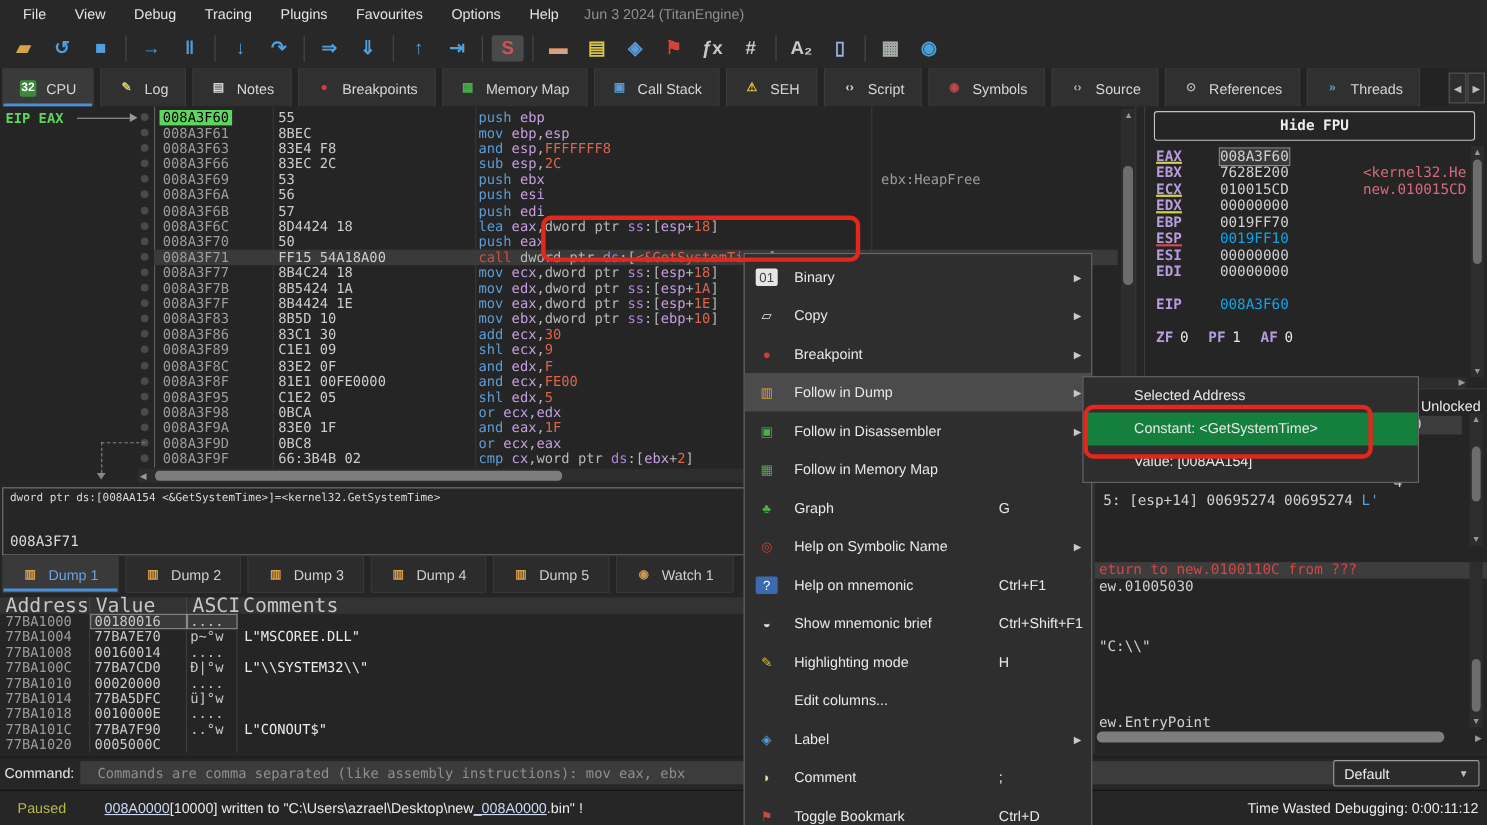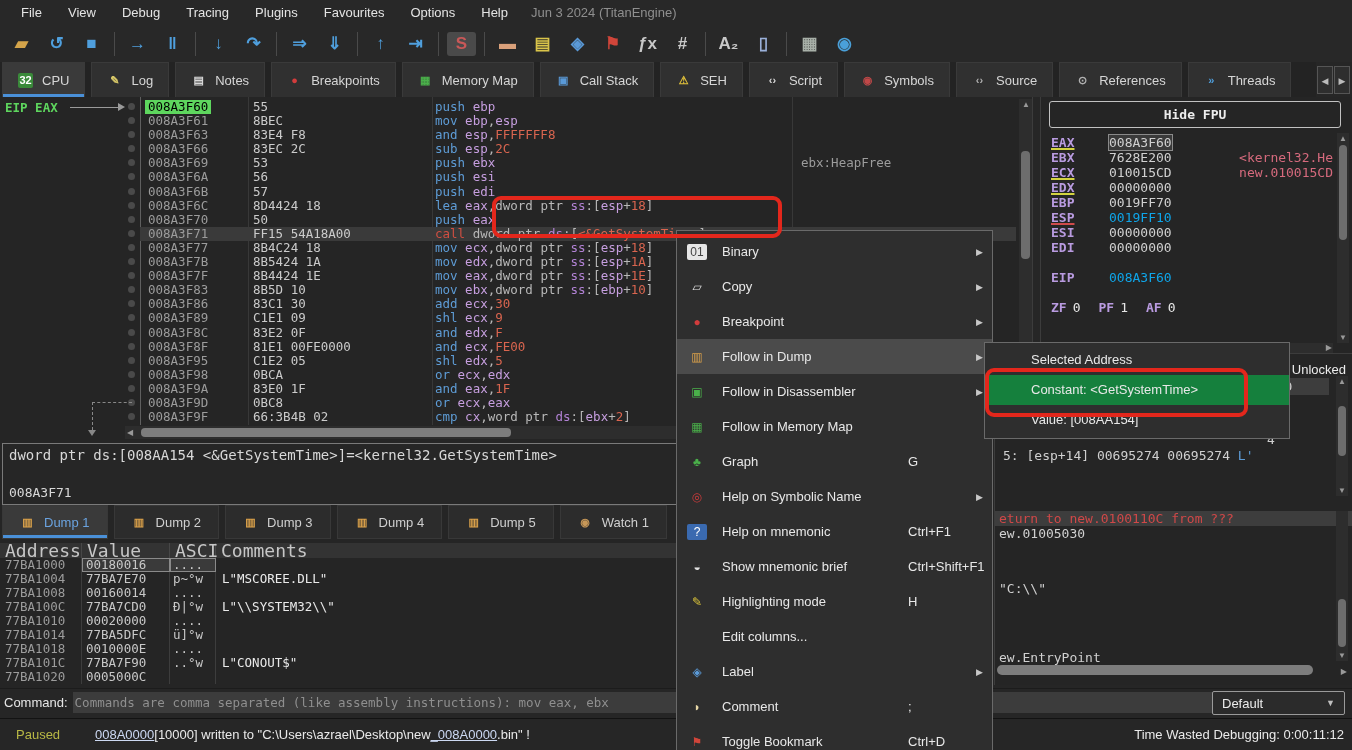--- a/index.html
+++ b/index.html
@@ -94,21 +94,21 @@
              font-size:13px;color:#d0d0d0;line-height:17px;padding-left:4px;box-sizing:border-box;}
   .args-partial{position:absolute;left:272px;top:78px;font-size:13px;color:#d0d0d0;}
   .args-line{position:absolute;left:8px;top:94px;font-size:13px;color:#d0d0d0;white-space:pre;}
   .args-line .lq{color:#5e9cd6;}
   .a-vscroll{position:absolute;right:4px;top:22px;width:12px;height:120px;background:#2d2d2d;}
   .a-vthumb{position:absolute;left:2px;top:30px;width:8px;height:50px;background:#6d6d6d;border-radius:4px;}
 
   
   .infobox{position:absolute;left:2px;top:443px;width:988px;height:62px;border:1px solid #7a7a7a;
            background:#262626;box-sizing:border-box;}
-  .info-line1{position:absolute;left:6px;top:3px;font-size:14px;color:#d8d8d8;white-space:pre;}
+  .info-line1{position:absolute;left:6px;top:3px;font-size:10px;color:#d8d8d8;white-space:pre;}
   .info-line2{position:absolute;left:6px;top:41px;font-size:13px;color:#d8d8d8;}
 
   
   .stackpanel{position:absolute;left:994px;top:505px;width:358px;height:180px;background:#252525;
               border-left:1px solid #3c3c3c;box-sizing:border-box;overflow:hidden;}
   .stack-row{position:absolute;left:0;font-size:13px;color:#d0d0d0;white-space:pre;padding-left:4px;}
   .stack-row.red{color:#d04848;}
   .stack-row.hl{background:#3d3d3d;width:100%;box-sizing:border-box;}
   .s-hscroll{position:absolute;left:2px;top:159px;width:318px;height:12px;}
   .s-hthumb{position:absolute;left:0;top:1px;width:316px;height:10px;background:#7d7d7d;border-radius:5px;}
@@ -130,21 +130,21 @@
   .dc-val{width:88px;color:#c8c8c8;padding-left:4px;border-right:1px solid #3d3d3d;box-sizing:border-box;}
   .dc-asc{width:46px;color:#c8c8c8;padding-left:3px;border-right:1px solid #3d3d3d;box-sizing:border-box;}
   .dc-com{color:#eaeaea;padding-left:6px;}
   .dump-row.first .dc-val,.dump-row.first .dc-asc{outline:1px solid #8a8a8a;outline-offset:-1px;background:#3a3a3a;}
 
   
   .commandbar{position:absolute;left:0;top:688px;width:1352px;height:28px;background:#262626;
               display:flex;align-items:center;border-top:1px solid #1c1c1c;box-sizing:border-box;}
   .cmd-label{margin-left:4px;font-size:13px;color:#e6e6e6;}
   .cmd-input{margin-left:5px;width:1136px;height:21px;background:#3c3c3c;border:none;outline:none;
-             color:#d0d0d0;font-family:"DejaVu Sans Mono",monospace;font-size:12.5px;padding:0 2px;}
+             color:#d0d0d0;font-family:"DejaVu Sans Mono",monospace;font-size:12.5px;padding:0 16px;}
   .cmd-input::placeholder{color:#8f8f8f;}
   .profile-select{position:absolute;right:7px;top:2px;width:133px;height:24px;border:1px solid #9a9a9a;
                   border-radius:2px;background:#2b2b2b;display:flex;align-items:center;
                   justify-content:space-between;padding:0 9px;font-size:13px;color:#ececec;box-sizing:border-box;}
   .caret{font-size:9px;color:#c0c0c0;}
 
   
   .statusbar{position:absolute;left:0;top:718px;width:1352px;height:32px;background:#262626;
              border-top:1px solid #131313;box-sizing:border-box;}
   .paused{position:absolute;left:16px;top:8px;font-size:13px;color:#b8b845;}

